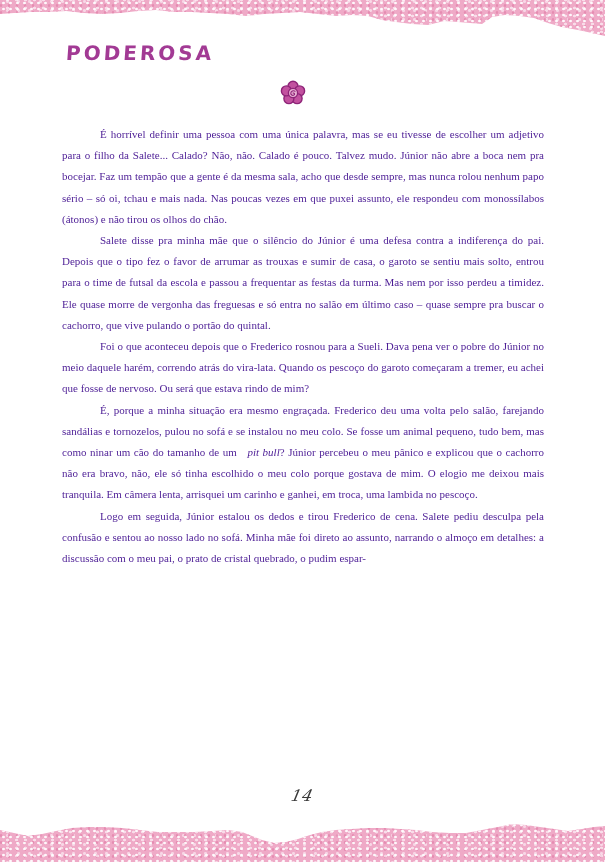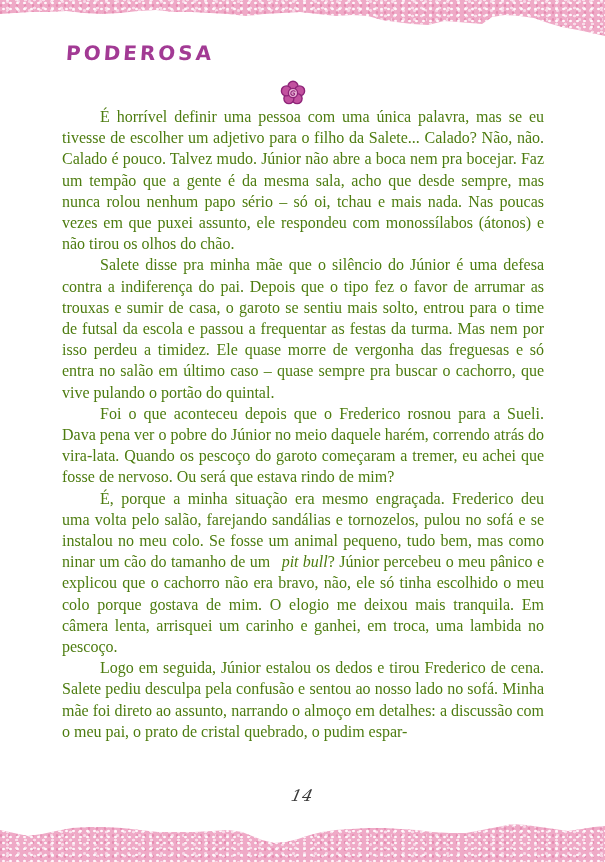--- a/index.html
+++ b/index.html
@@ -49,23 +49,23 @@
     font-family:"DejaVu Sans", sans-serif;
     font-weight:bold;font-size:20px;line-height:24px;
     letter-spacing:3px;
     color:#a23a94;
     transform:skewX(-4deg);
   }
 
   .ornament{position:absolute;left:279px;top:79px;width:28px;height:28px;}
 
   .body-text{
-    position:absolute;left:62px;top:106px;width:482px;
-    font-size:16px;line-height:21.2px;
-    color:#4d7c0f;
+    position:absolute;left:62px;top:124px;width:482px;
+    font-size:11px;line-height:21.2px;
+    color:#4c1d95;
     text-align:justify;
   }
   .body-text p{margin:0;text-indent:38px;}
   .body-text em{font-style:italic;margin-left:7px;}
 
   .folio{
     position:absolute;left:0;right:0;top:786px;
     text-align:center;
     font-family:"DejaVu Serif", serif;
     font-style:italic;font-size:16px;color:#3a3a3a;

